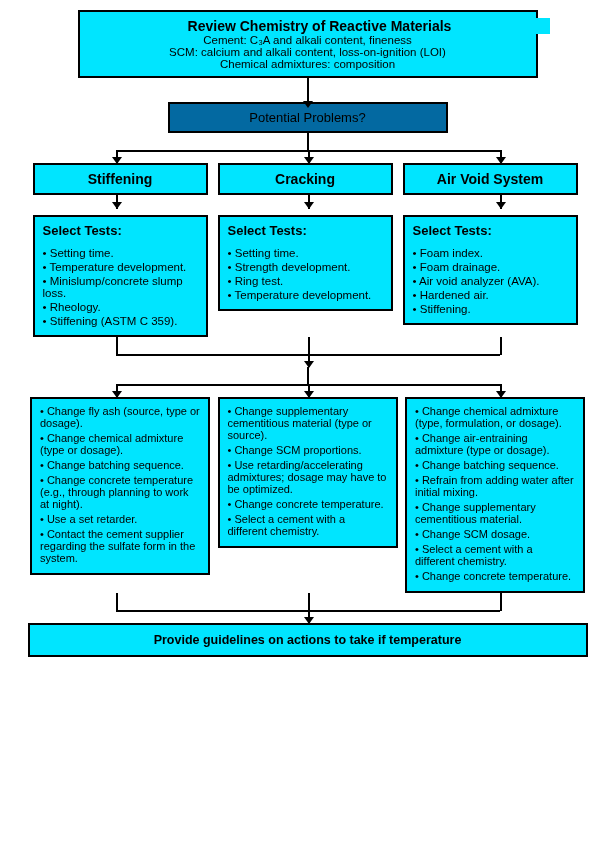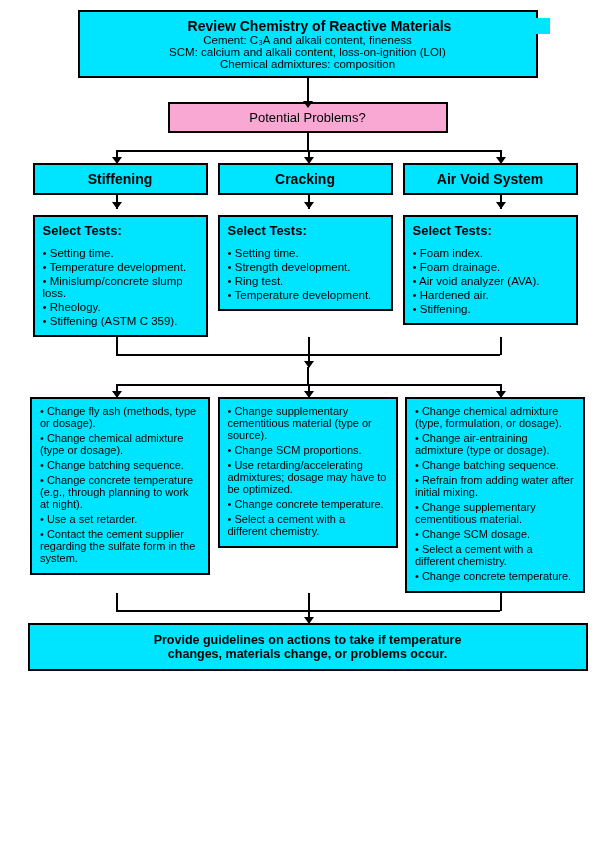--- a/index.html
+++ b/index.html
@@ -20,21 +20,21 @@
       display: flex;
       flex-direction: column;
       align-items: center;
     }
 
     
     .box {
       border: 2px solid #000;
       padding: 6px 10px;
       text-align: center;
-      background: #f9a8d4;
+      background: #0369a1;
     }
 
     .box-top {
       width: 460px;
       background: #00e5ff;
     }
 
     .box-top .title {
       font-weight: bold;
       font-size: 14px;
@@ -269,21 +269,21 @@
     <div style="position:absolute;left:84px;top:24px;border-left:5px solid transparent;border-right:5px solid transparent;border-top:7px solid #000;"></div>
     <div style="position:absolute;left:276px;top:24px;border-left:5px solid transparent;border-right:5px solid transparent;border-top:7px solid #000;"></div>
     <div style="position:absolute;left:468px;top:24px;border-left:5px solid transparent;border-right:5px solid transparent;border-top:7px solid #000;"></div>
   </div>
 
   <div class="three-col-actions" style="width:560px;align-items:flex-start;">
 
     <div style="width:185px;display:flex;justify-content:center;">
       <div class="box-action">
         <ul>
-          <li>Change fly ash (methods, type or dosage).</li>
+          <li>Change fly ash (source, type or dosage).</li>
           <li>Change chemical admixture (type or dosage).</li>
           <li>Change batching sequence.</li>
           <li>Change concrete temperature (e.g., through planning to work at night).</li>
           <li>Use a set retarder.</li>
           <li>Contact the cement supplier regarding the sulfate form in the system.</li>
         </ul>
       </div>
     </div>
 
     <div style="width:185px;display:flex;justify-content:center;">
@@ -318,16 +318,15 @@
     <div style="position:absolute;left:88px;top:0;width:2px;height:18px;background:#000;"></div>
     <div style="position:absolute;left:280px;top:0;width:2px;height:18px;background:#000;"></div>
     <div style="position:absolute;left:472px;top:0;width:2px;height:18px;background:#000;"></div>
     <div style="position:absolute;left:88px;top:17px;width:384px;height:2px;background:#000;"></div>
     <div style="position:absolute;left:280px;top:17px;width:2px;height:13px;background:#000;"></div>
     <div style="position:absolute;left:276px;top:24px;border-left:5px solid transparent;border-right:5px solid transparent;border-top:7px solid #000;"></div>
   </div>
 
   <div class="box-conclusion">
     <div>Provide guidelines on actions to take if temperature</div>
-    <div>changes, materials change, or problems occur.</div>
   </div>
 
 </div>
 
 </body></html>

